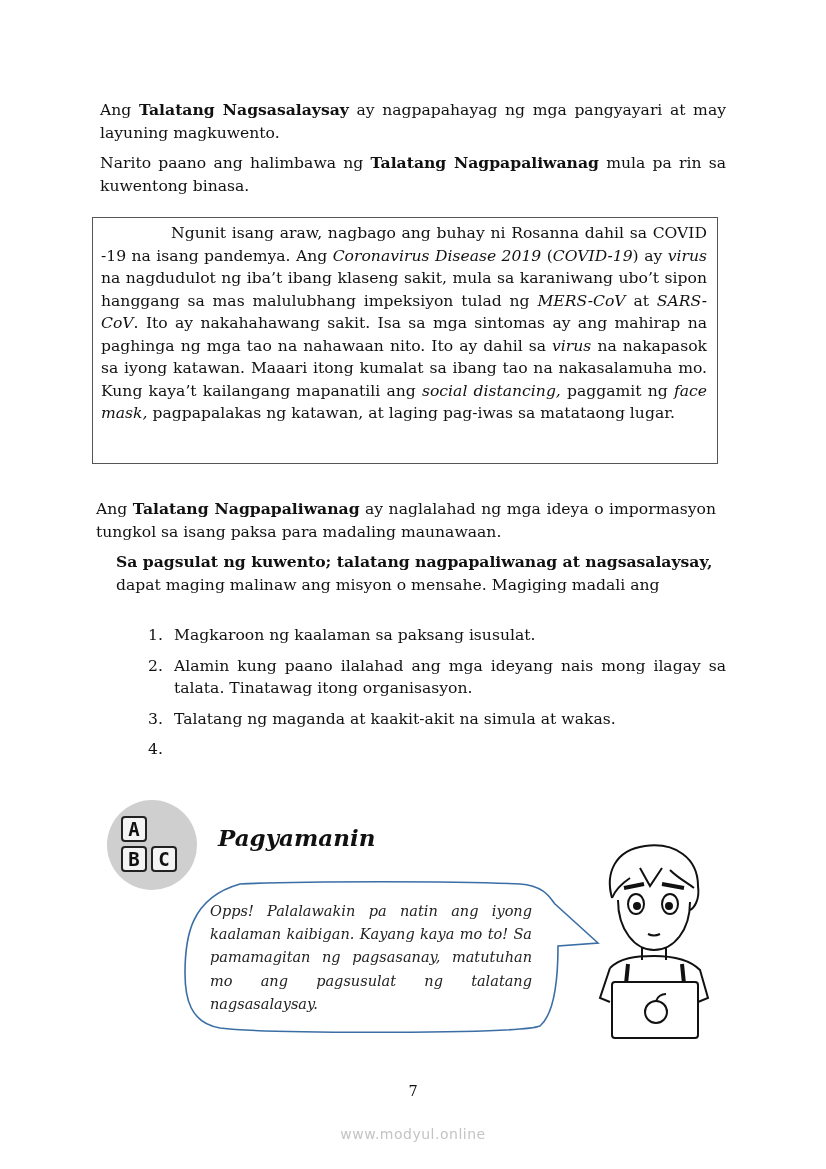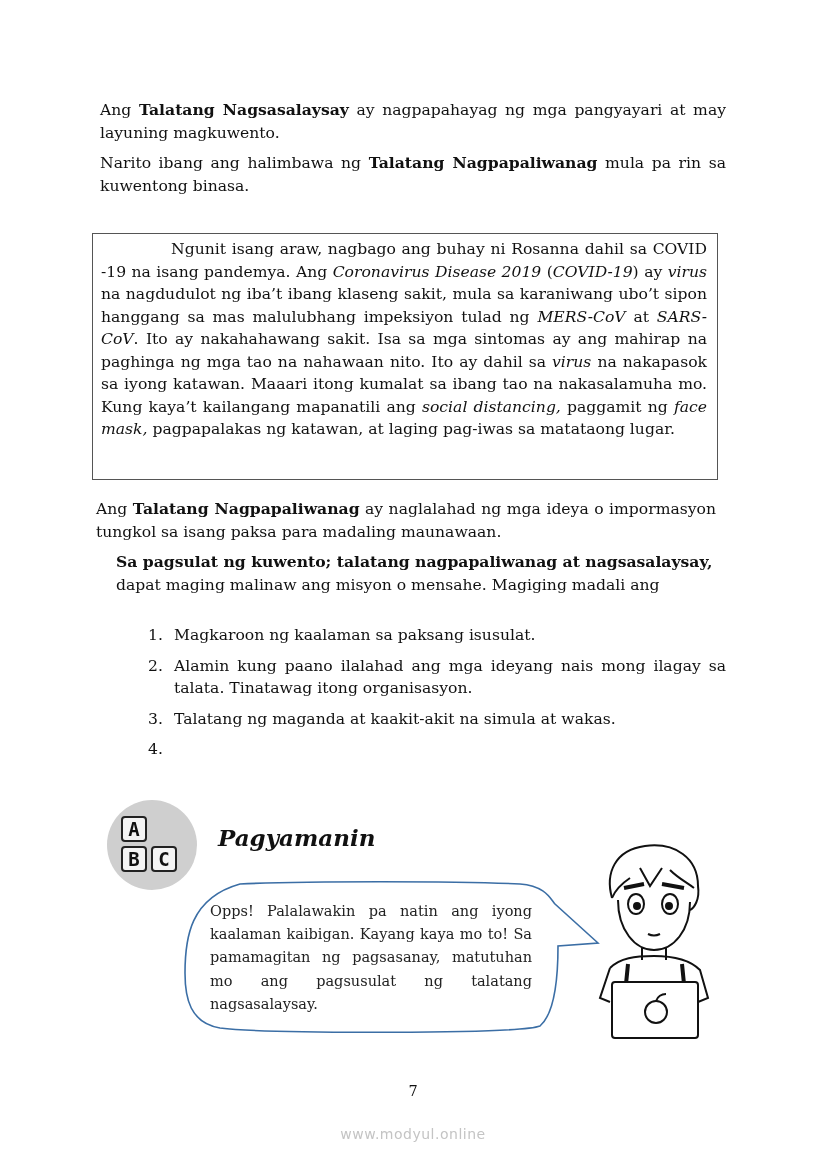--- a/index.html
+++ b/index.html
@@ -1,53 +1,53 @@
 <!DOCTYPE html>
 <html><head>
   <meta charset="utf-8">
   <style>
     html, body { margin: 0; padding: 0; background: #ffffff; }
     body { width: 826px; height: 1169px; position: relative; overflow: hidden;
       font-family: "DejaVu Serif", serif; color: #111; }
     .p { position: absolute; font-size: 15.6px; line-height: 22.5px; text-align: justify; }
     .p b { font-weight: bold; }
     .box { position: absolute; left: 92px; top: 217px; width: 626px; height: 247px;
-      border: 1px solid #555; box-sizing: border-box; margin-top: 16px; }
+      border: 1px solid #555; box-sizing: border-box; }
     .box .txt { position: absolute; left: 8px; top: 4px; width: 606px; font-size: 15.6px;
       line-height: 22.5px; text-align: justify; }
     .indent { display: inline-block; width: 70px; }
     ol { position: absolute; left: 148px; top: 624px; width: 578px; margin: 0; padding: 0;
       list-style: none; font-size: 15.6px; line-height: 22.5px; }
     ol li { position: relative; padding-left: 26px; margin-bottom: 8px; text-align: justify; }
     ol li .num { position: absolute; left: 0; top: 0; }
     .abc-circle { position: absolute; left: 107px; top: 800px; width: 90px; height: 90px;
       border-radius: 50%; background: #cfcfcf; }
     .block { position: absolute; width: 26px; height: 26px; border: 2px solid #222;
       border-radius: 4px; background: #f4f4f4; box-sizing: border-box;
       font-family: "DejaVu Sans Mono", monospace; font-weight: bold; font-size: 19px;
       line-height: 22px; text-align: center; color: #111; }
     .heading { position: absolute; left: 218px; top: 824px; font-family: "DejaVu Serif", serif;
       font-style: italic; font-weight: bold; font-size: 23px; color: #111; }
     .bubble-svg { position: absolute; left: 180px; top: 878px; }
     .bubble-text { position: absolute; left: 210px; top: 900px; width: 322px;
-      font-size: 14.5px; line-height: 23.2px; text-align: justify; color: #222; }
+      font-style: italic; font-size: 14.5px; line-height: 23.2px; text-align: justify; color: #222; }
     .boy { position: absolute; left: 590px; top: 838px; }
     .page-num { position: absolute; left: 0; width: 826px; top: 1083px; text-align: center;
       font-size: 14.5px; color: #111; }
     .watermark { position: absolute; left: 0; width: 826px; top: 1126px; text-align: center;
       font-family: "DejaVu Sans", sans-serif; font-size: 14px; color: #c4c4c4; letter-spacing: 0.5px; }
   </style>
 </head>
 <body>
 
 <div class="p" style="left:100px; top:99px; width:626px;">
   <span>Ang </span><b>Talatang Nagsasalaysay</b><span> ay nagpapahayag ng mga pangyayari at may layuning magkuwento.</span>
 </div>
 <div class="p" style="left:100px; top:152px; width:626px;">
-  <span>Narito ibang ang halimbawa ng </span><b>Talatang Nagpapaliwanag</b><span> mula pa rin sa kuwentong binasa.</span>
+  <span>Narito paano ang halimbawa ng </span><b>Talatang Nagpapaliwanag</b><span> mula pa rin sa kuwentong binasa.</span>
 </div>
 
 <div class="box">
   <div class="txt"><span class="indent"></span><span>Ngunit isang araw, nagbago ang buhay ni Rosanna dahil sa COVID -19 na isang pandemya. Ang </span><i>Coronavirus Disease 2019</i><span> (</span><i>COVID-19</i><span>) ay </span><i>virus</i><span> na nagdudulot ng iba’t ibang klaseng sakit, mula sa karaniwang ubo’t sipon hanggang sa mas malulubhang impeksiyon tulad ng </span><i>MERS-CoV</i><span> at </span><i>SARS-CoV</i><span>. Ito ay nakahahawang sakit. Isa sa mga sintomas ay ang mahirap na  paghinga ng mga tao na nahawaan nito. Ito ay dahil sa </span><i>virus</i><span> na nakapasok sa iyong katawan. Maaari itong kumalat sa ibang tao na nakasalamuha mo. Kung kaya’t kailangang mapanatili ang </span><i>social distancing,</i><span> paggamit ng </span><i>face mask,</i><span> pagpapalakas ng katawan, at laging pag-iwas sa matataong lugar.</span></div>
 </div>
 
 <div class="p" style="left:96px; top:498px; width:620px;">
   <span>Ang </span><b>Talatang Nagpapaliwanag</b><span> ay naglalahad ng mga ideya o impormasyon tungkol sa isang paksa para madaling maunawaan.</span>
 </div>
 

